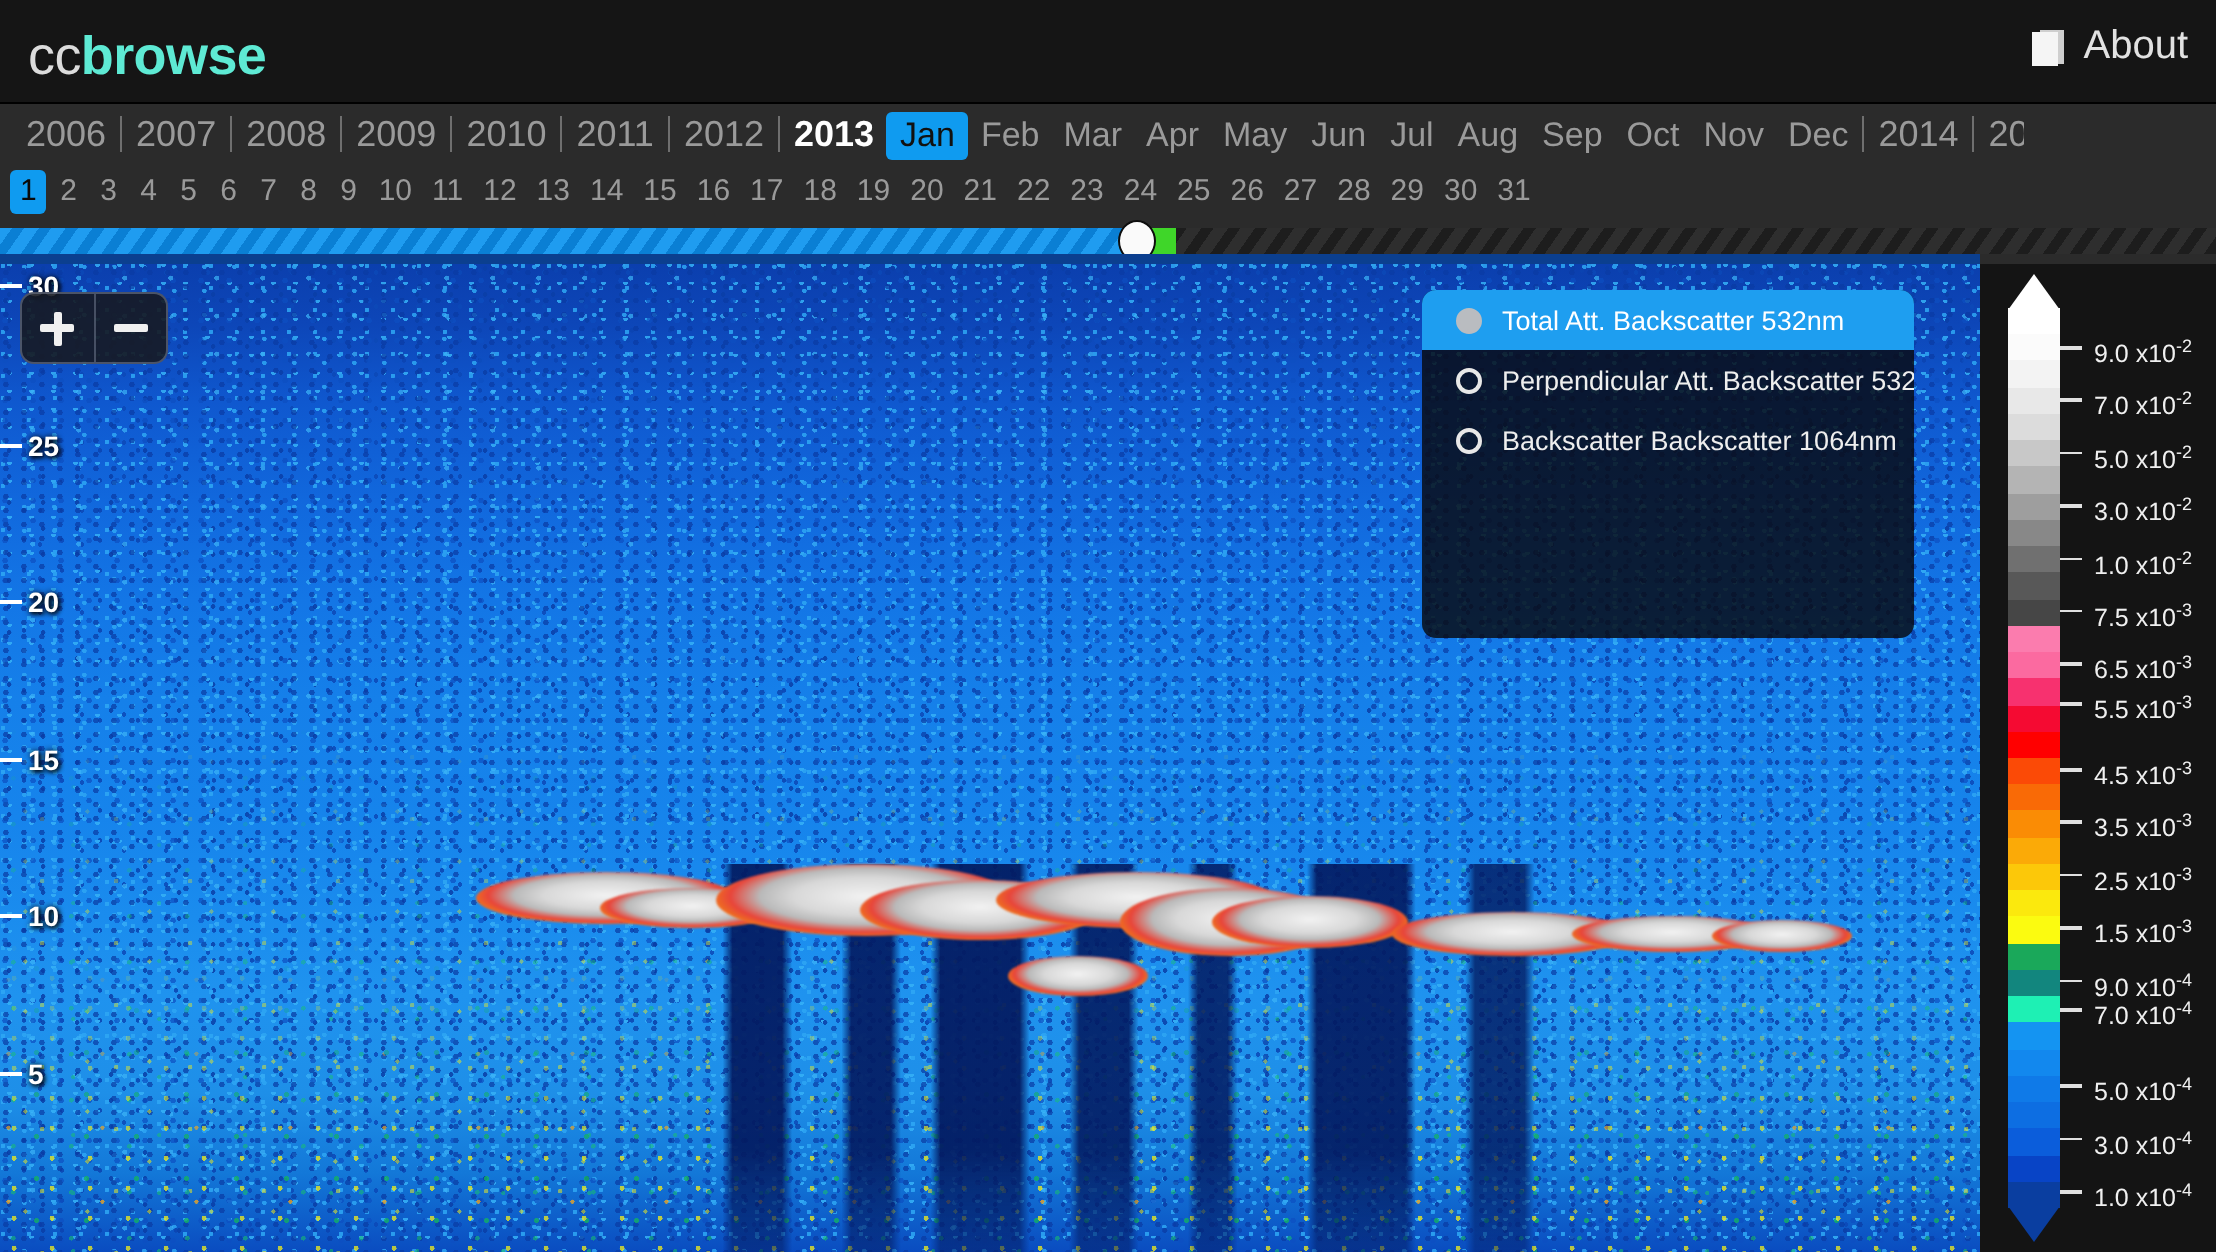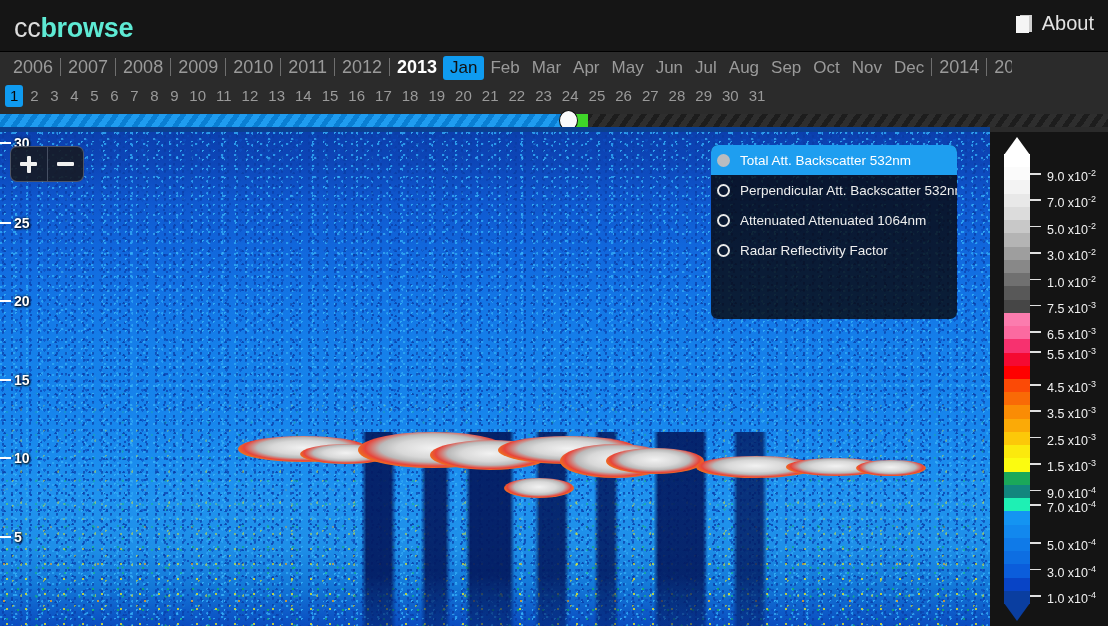--- a/index.html
+++ b/index.html
@@ -237,21 +237,21 @@
     position: absolute; left: 0; width: 22px; height: 8px;
     background: #f0f0f0;
     clip-path: polygon(50% 0%, 100% 50%, 50% 100%, 0% 50%);
   }
   .layers-icon .l1 { top: 0px; }
   .layers-icon .l2 { top: 6px; }
   .layers-icon .l3 { top: 12px; }
 
   .layer-item {
     position: relative; height: 30px; display: flex; align-items: center;
-    padding-left: 6px; cursor: pointer;
+    padding-left: 17px; cursor: pointer;
   }
   .layer-item.active { background: #1e9ef0; }
   .layer-item .radio {
     width: 13px; height: 13px; border-radius: 50%;
     border: 2.5px solid #e8e8e8; margin-right: 10px; flex: 0 0 auto;
   }
   .layer-item.active .radio {
     border-color: #b9bcc0; background: #b9bcc0;
   }
   .layer-item .lname {
@@ -389,25 +389,21 @@
         <div class="layer-item active">
           <span class="radio"></span>
           <span class="lname">Total Att. Backscatter 532nm</span>
         </div>
         <div class="layer-item">
           <span class="radio"></span>
           <span class="lname">Perpendicular Att. Backscatter 532nm</span>
         </div>
         <div class="layer-item">
           <span class="radio"></span>
-          <span class="lname">Attenuated Attenuated 1064nm</span>
-        </div>
-        <div class="layer-item">
-          <span class="radio"></span>
-          <span class="lname">Radar Reflectivity Factor</span>
+          <span class="lname">Backscatter Backscatter 1064nm</span>
         </div>
       </div>
   </div>
 
   <div class="cbpanel">
     <div class="cb-arrow-top"></div>
     <div class="cb-bar" id="cb-bar">
         <div class="cb-band" style="height:2.9411764705882355%;background:#ffffff"></div>
         <div class="cb-band" style="height:2.9411764705882355%;background:#fbfbfb"></div>
         <div class="cb-band" style="height:2.9411764705882355%;background:#f3f3f3"></div>

